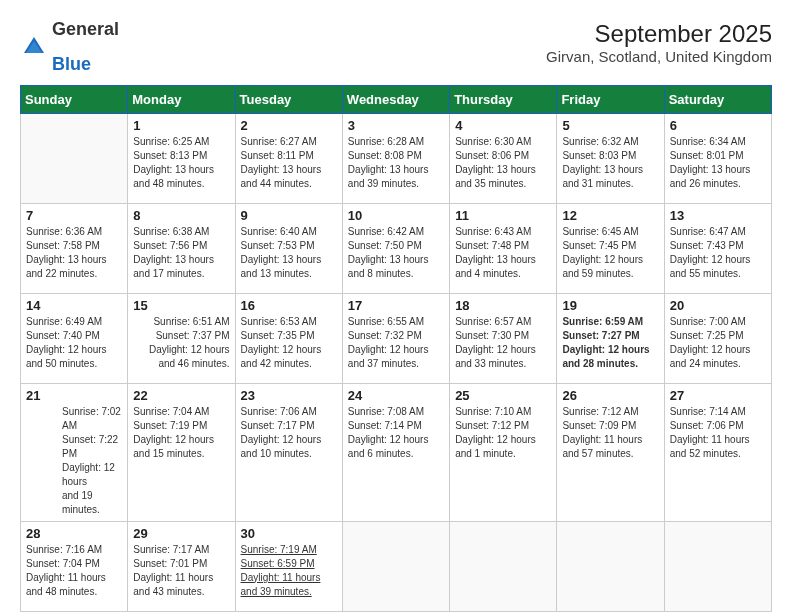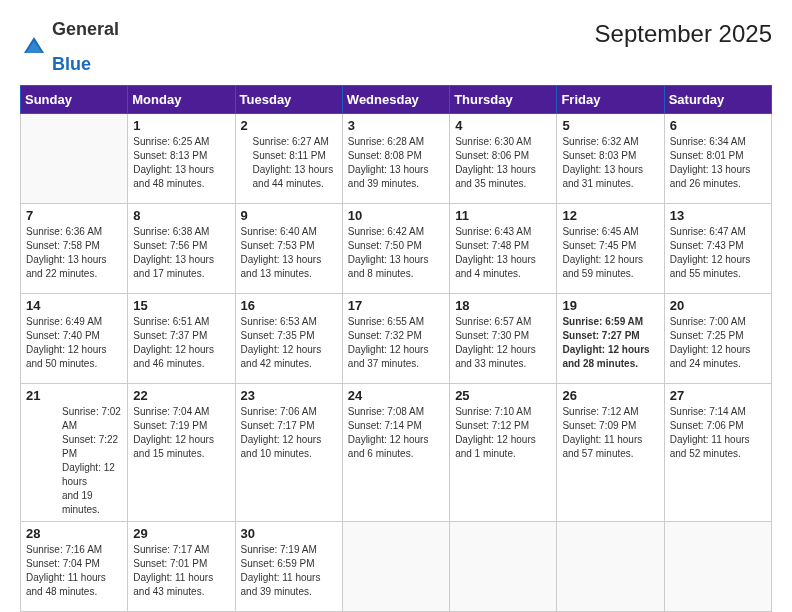--- a/index.html
+++ b/index.html
@@ -52,21 +52,21 @@
     .location {
       font-size: 15px;
       color: #444;
     }
     table {
       width: 100%;
       border-collapse: collapse;
       table-layout: fixed;
     }
     th {
-      background-color: #4c1d95;
+      background-color: #15803d;
       color: #fff;
       font-size: 13px;
       font-weight: bold;
       padding: 6px 4px;
       text-align: left;
       border: 1px solid #1a5cc0;
     }
     td {
       border: 1px solid #ccc;
       vertical-align: top;
@@ -99,20 +99,21 @@
       <polygon points="14,4 24,20 4,20" fill="#1a6bbf"></polygon>
       <polygon points="14,8 22,20 6,20" fill="#4a9fe0" opacity="0.5"></polygon>
     </svg>
     <div class="logo-text">
       <span class="logo-general">General</span>
       <span class="logo-blue">Blue</span>
     </div>
   </div>
   <div class="title-block">
     <div class="month-title">September 2025</div>
+    <div class="location">Girvan, Scotland, United Kingdom</div>
   </div>
 </div>
 
 <table>
   <thead>
     <tr>
     <th>Sunday</th>
         <th>Monday</th>
         <th>Tuesday</th>
         <th>Wednesday</th>
@@ -126,21 +127,21 @@
         <td class="empty"></td>
         <td>
           <div class="day-number">1</div>
           <div class="day-info" style="white-space: pre-line;">Sunrise: 6:25 AM
 Sunset: 8:13 PM
 Daylight: 13 hours
 and 48 minutes.</div>
         </td>
         <td>
           <div class="day-number">2</div>
-          <div class="day-info" style="white-space: pre-line; margin-left: 12px;">Sunrise: 6:27 AM
+          <div class="day-info" style="white-space: pre-line;">Sunrise: 6:27 AM
 Sunset: 8:11 PM
 Daylight: 13 hours
 and 44 minutes.</div>
         </td>
         <td>
           <div class="day-number">3</div>
           <div class="day-info" style="white-space: pre-line;">Sunrise: 6:28 AM
 Sunset: 8:08 PM
 Daylight: 13 hours
 and 39 minutes.</div>
@@ -221,21 +222,21 @@
       <tr>
         <td>
           <div class="day-number">14</div>
           <div class="day-info" style="white-space: pre-line;">Sunrise: 6:49 AM
 Sunset: 7:40 PM
 Daylight: 12 hours
 and 50 minutes.</div>
         </td>
         <td>
           <div class="day-number">15</div>
-          <div class="day-info" style="white-space: pre-line;">Sunrise: 6:51 AM
+          <div class="day-info" style="white-space: pre-line; text-align: right;">Sunrise: 6:51 AM
 Sunset: 7:37 PM
 Daylight: 12 hours
 and 46 minutes.</div>
         </td>
         <td>
           <div class="day-number">16</div>
           <div class="day-info" style="white-space: pre-line;">Sunrise: 6:53 AM
 Sunset: 7:35 PM
 Daylight: 12 hours
 and 42 minutes.</div>
@@ -330,21 +331,21 @@
         </td>
         <td>
           <div class="day-number">29</div>
           <div class="day-info" style="white-space: pre-line;">Sunrise: 7:17 AM
 Sunset: 7:01 PM
 Daylight: 11 hours
 and 43 minutes.</div>
         </td>
         <td>
           <div class="day-number">30</div>
-          <div class="day-info" style="white-space: pre-line;">Sunrise: 7:19 AM
+          <div class="day-info" style="white-space: pre-line; text-decoration: underline;">Sunrise: 7:19 AM
 Sunset: 6:59 PM
 Daylight: 11 hours
 and 39 minutes.</div>
         </td>
         <td class="empty"></td>
         <td class="empty"></td>
         <td class="empty"></td>
         <td class="empty"></td>
       </tr>
     </tbody>

